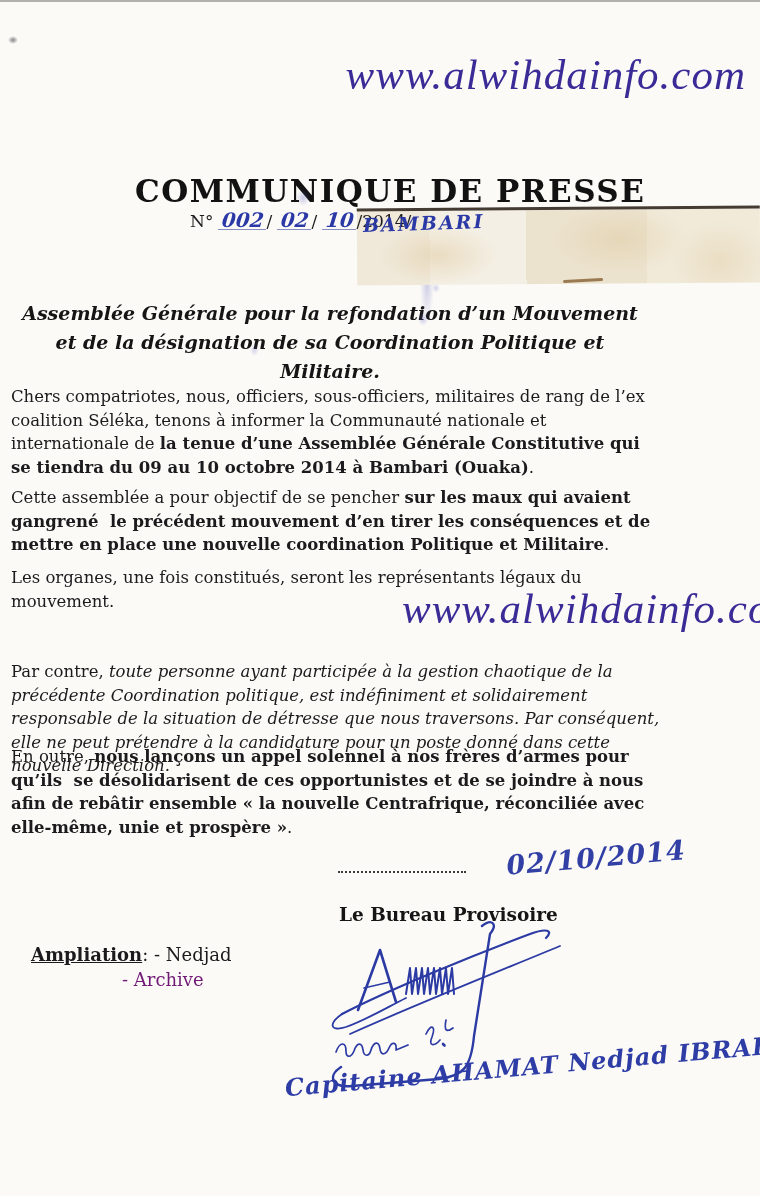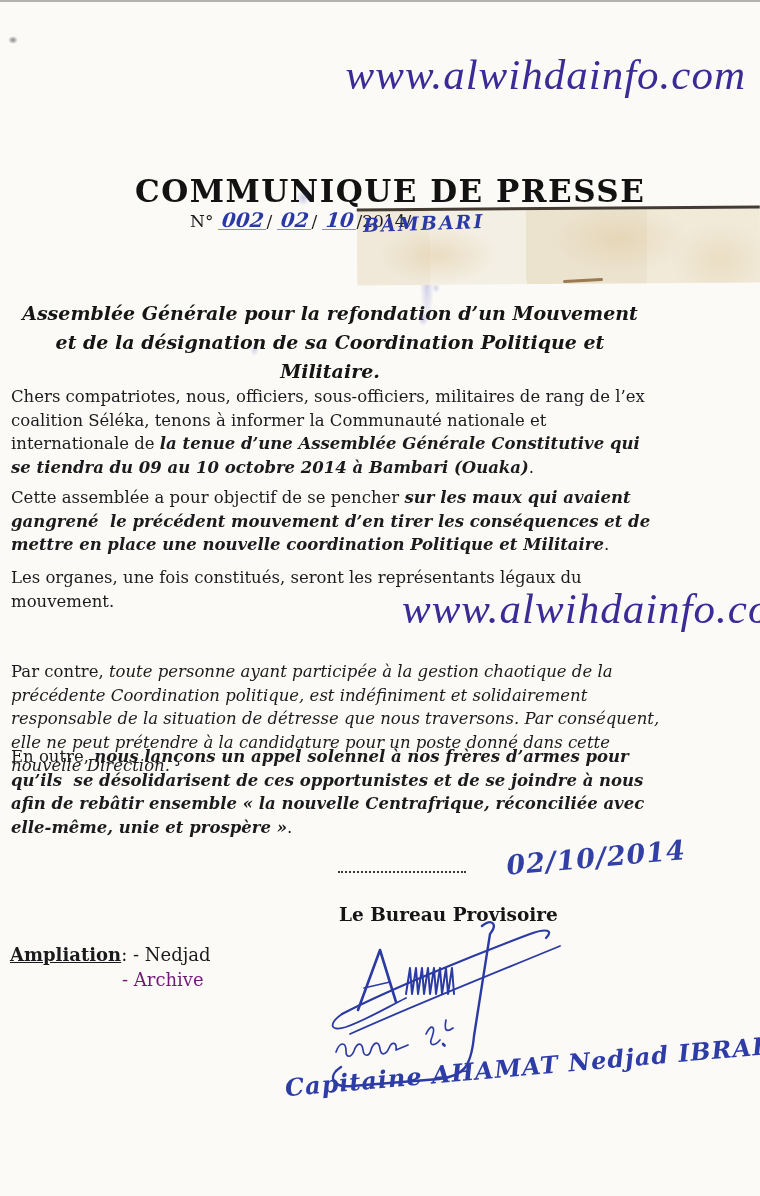--- a/index.html
+++ b/index.html
@@ -62,37 +62,37 @@
              text-align:center; font-size:19px; font-weight:bold;
              font-style:italic; line-height:29px; color:#151515; }
 
   
   .para { position:absolute; left:11px; width:650px; font-size:16.5px;
           line-height:23.5px; color:#1b1b1d; white-space:pre-wrap; }
   .p1 { top:385px; } .p2 { top:486px; } .p3 { top:566px; }
   .p4 { top:660px; } .p5 { top:745px; }
   .run-n  { font-style:normal; font-weight:normal; }
   .run-i  { font-style:italic; }
-  .run-bi { font-style:italic; font-weight:bold; }
+  .run-bi { font-weight:bold; }
 
   
   .place-date { position:absolute; left:338px; top:856px; font-size:18px;
                 color:#1b1b1d; white-space:nowrap; }
   .dotted-line { display:inline-block; width:128px;
                  border-bottom:2px dotted #3a3a3c; height:14px; }
   .hw-date { position:absolute; left:506px; top:842px; font-size:27px;
              font-weight:bold; color:#3240a5; font-style:italic;
              transform:rotate(-5deg); letter-spacing:1px; white-space:nowrap; z-index:4; }
   .bureau { position:absolute; left:339px; top:904px; font-size:18.5px;
             font-weight:bold; color:#151515; white-space:nowrap; }
 
   
   .ampliation { position:absolute; left:10px; top:944px; font-size:18px;
                 color:#1b1b1d; white-space:nowrap; }
-  .ampliation .label { font-weight:bold; text-decoration:underline; }
+  .ampliation .label { font-weight:bold; text-decoration:underline;margin-left:21px; }
   .ampliation-item2 { position:absolute; left:122px; top:969px; font-size:18px;
                 color:#701a75; white-space:nowrap; }
 
   
   .sig-svg { position:absolute; left:322px; top:918px; width:250px;
              height:185px; z-index:5; }
   .hw-name { position:absolute; left:284px; top:1052px; width:490px;
              font-size:24px; font-weight:bold; font-style:italic;
              color:#2e3ca6; transform:rotate(-5deg); letter-spacing:1px;
              white-space:nowrap; z-index:6; }

